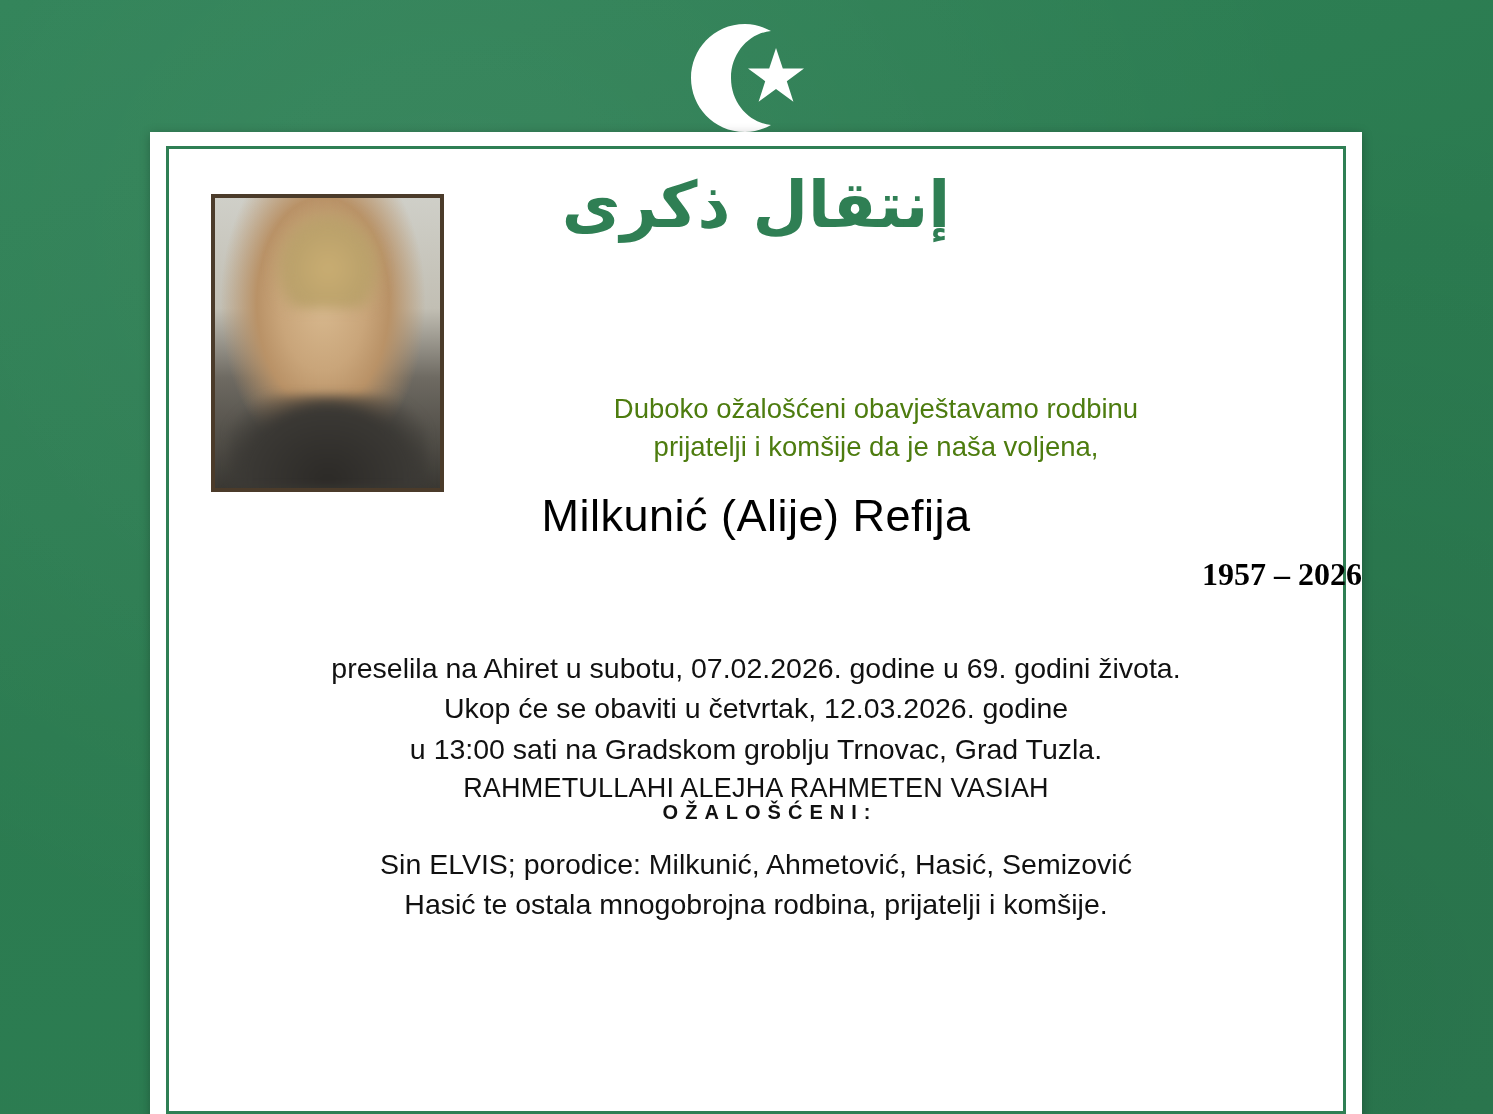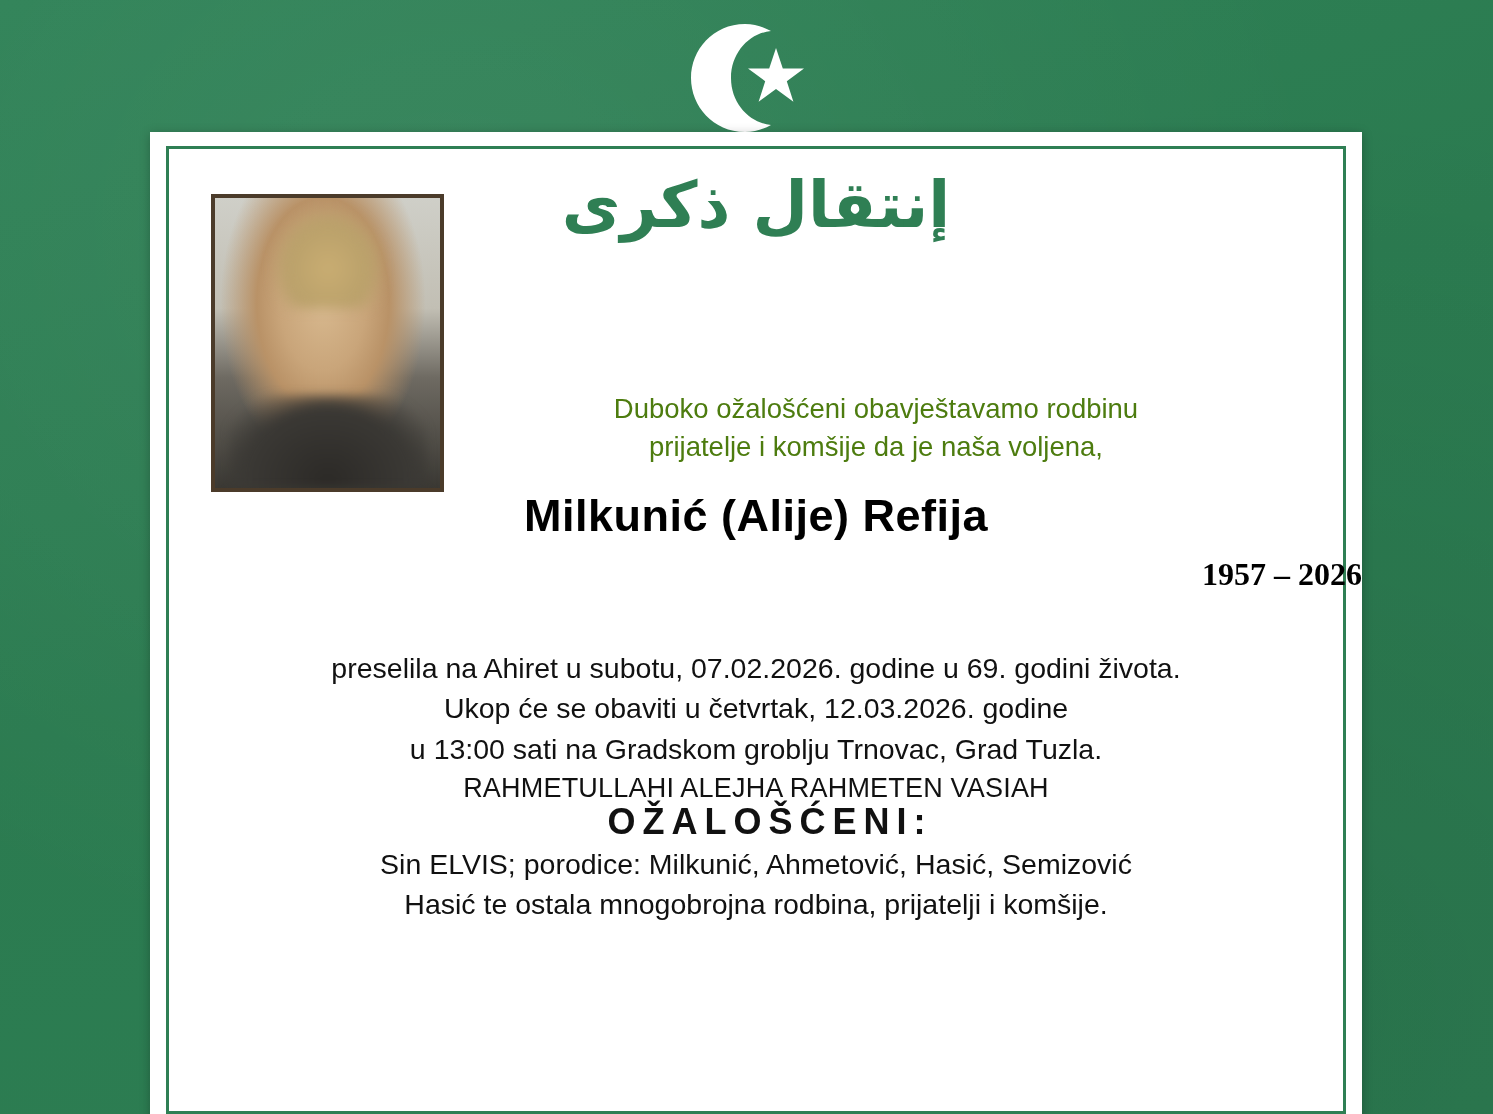--- a/index.html
+++ b/index.html
@@ -114,21 +114,21 @@
     line-height: 1.38;
   }
   .name {
     position: absolute;
     top: 358px;
     left: 0;
     right: 0;
     text-align: center;
     color: #000000;
     font-size: 45px;
-    font-weight: bold;
+    font-weight: normal;
     letter-spacing: 0.5px;
   }
   .years {
     position: absolute;
     top: 424px;
     left: 0;
     right: 0;
     text-align: right;
     color: #000000;
     font-family: "Liberation Serif", serif;
@@ -150,21 +150,21 @@
     font-size: 27px;
     letter-spacing: 0.2px;
   }
   .mourners-title {
     position: absolute;
     top: 669px;
     left: 0;
     right: 0;
     text-align: center;
     color: #111111;
-    font-size: 36px;
+    font-size: 20px;
     font-weight: bold;
     letter-spacing: 7px;
     padding-left: 28px;
   }
   .mourners {
     position: absolute;
     top: 712px;
     left: 40px;
     right: 40px;
     text-align: center;
@@ -202,21 +202,21 @@
 
       <div class="basmala">إنتقال ذكرى</div>
 
       <div class="portrait">
         <div class="hair"></div>
         <div class="body"></div>
       </div>
 
       <div class="intro">
         <div>Duboko ožalošćeni obavještavamo rodbinu</div>
-        <div>prijatelje i komšije da je naša voljena,</div>
+        <div>prijatelji i komšije da je naša voljena,</div>
       </div>
 
       <div class="name">Milkunić  (Alije) Refija</div>
 
       <div class="years">1957 – 2026</div>
 
       <div class="details">
         <div>preselila na Ahiret u subotu, 07.02.2026. godine u 69. godini života.</div>
         <div>Ukop će se obaviti u četvrtak, 12.03.2026. godine</div>
         <div>u 13:00 sati na Gradskom groblju Trnovac, Grad Tuzla.</div>

